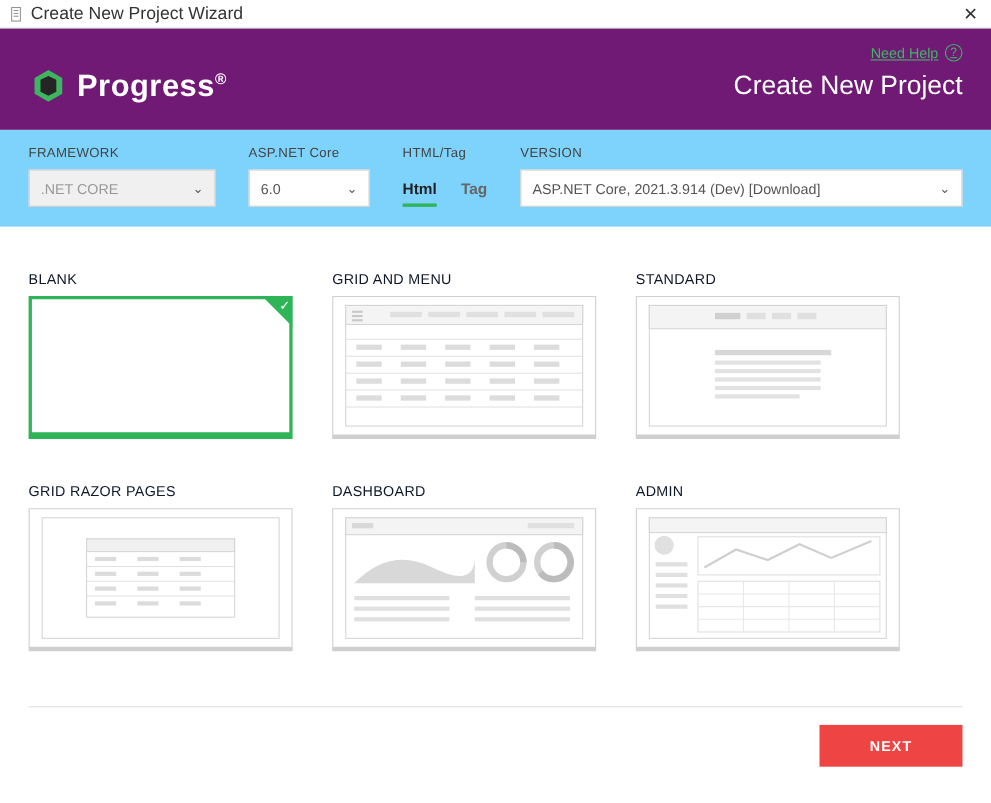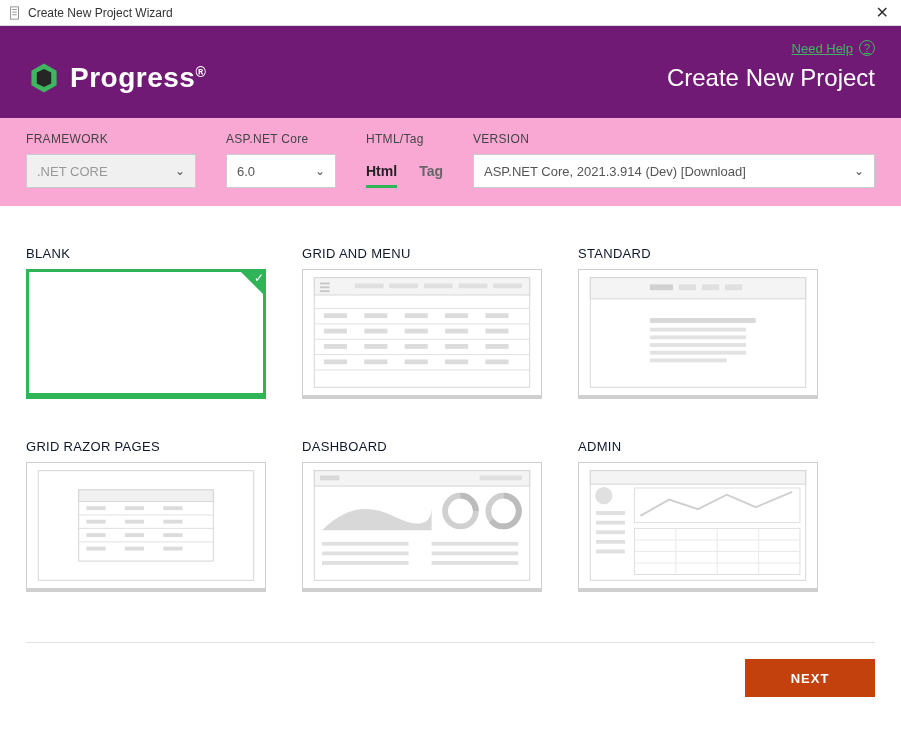--- a/index.html
+++ b/index.html
@@ -15,21 +15,21 @@
     .titlebar {
       height: 26px;
       display: flex;
       align-items: center;
       padding: 0 8px;
       border-bottom: 1px solid #ddd;
       justify-content: space-between;
     }
     .titlebar-left { display: flex; align-items: center; gap: 6px; }
     .titlebar-icon { width: 14px; height: 14px; display: inline-flex; }
-    .titlebar-title { font-size: 12px; }
+    .titlebar-title { font-size: 16px; }
     .close-x { font-size: 16px; font-weight: 300; cursor: pointer; padding: 0 4px; }
 
     .header {
       background: #701a75;
       color: #fff;
       padding: 12px 26px 22px 26px;
       position: relative;
     }
     .need-help {
       position: absolute;
@@ -53,21 +53,21 @@
       align-items: center;
       justify-content: space-between;
       margin-top: 22px;
     }
     .logo { display: flex; align-items: center; gap: 8px; }
     .logo-text { font-size: 28px; font-weight: 600; letter-spacing: 0.5px; }
     .logo-reg { font-size: 14px; vertical-align: super; }
     .page-title { font-size: 24px; font-weight: 300; }
 
     .config-bar {
-      background: #f9a8d4;
+      background: #7dd3fc;
       padding: 14px 26px 18px 26px;
       display: flex;
       gap: 30px;
       align-items: flex-start;
     }
     .cfg-group { display: flex; flex-direction: column; gap: 8px; }
     .cfg-label { font-size: 12px; color: #444; letter-spacing: 0.3px; }
     .dropdown {
       background: #fff;
       border: 1px solid #ccc;
@@ -139,21 +139,21 @@
     .thumb svg { width: 100%; height: 100%; }
 
     .footer {
       border-top: 1px solid #e0e0e0;
       margin: 0 26px;
       padding: 16px 0;
       display: flex;
       justify-content: flex-end;
     }
     .next-btn {
-      background: #c2410c;
+      background: #ef4444;
       color: #fff;
       border: none;
       width: 130px;
       height: 38px;
       font-size: 13px;
       font-weight: 700;
       letter-spacing: 1px;
       cursor: pointer;
     }
   </style>

